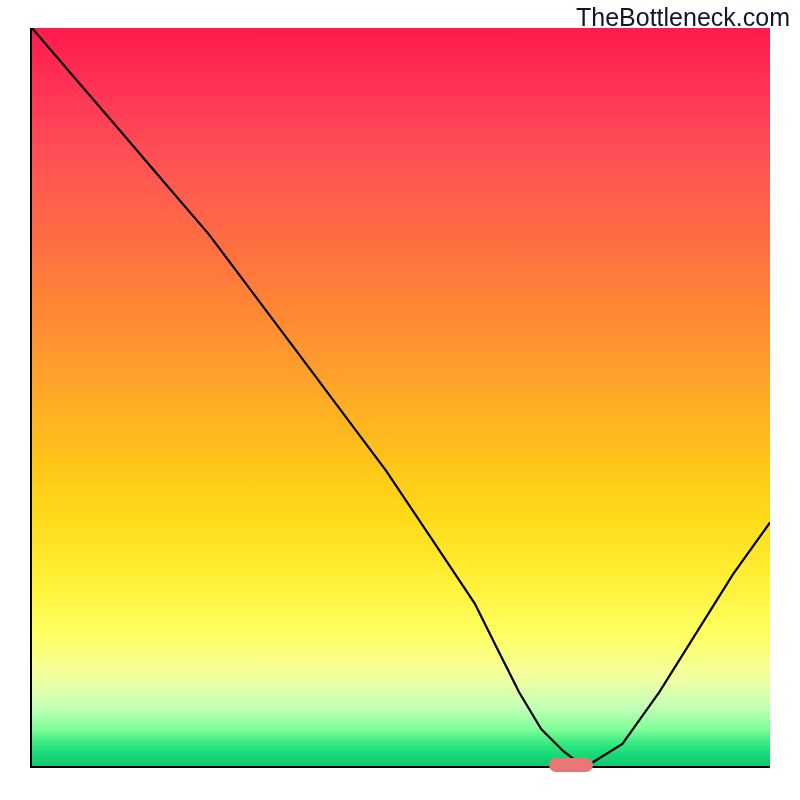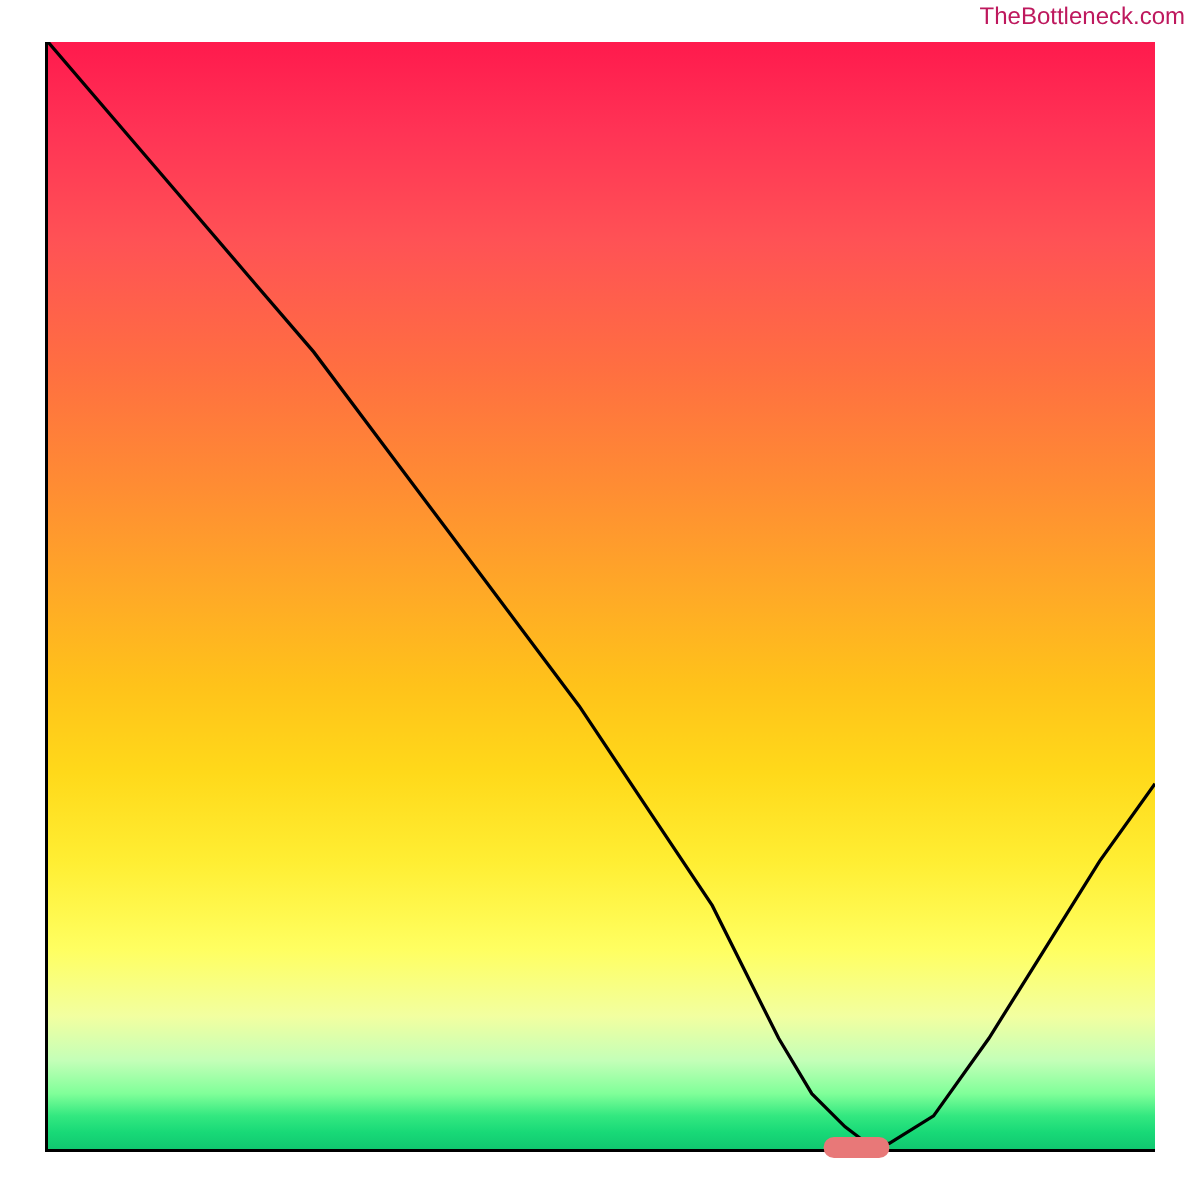--- a/index.html
+++ b/index.html
@@ -8,22 +8,22 @@
     background: #ffffff;
     width: 800px;
     height: 800px;
     position: relative;
     font-family: Arial, sans-serif;
   }
   .watermark {
     position: absolute;
     top: 3px;
     right: 10px;
-    color: #be185d;
-    font-size: 16px;
+    color: #0f172a;
+    font-size: 25px;
     font-weight: 500;
     z-index: 10;
   }
   .chart-container {
     position: absolute;
     top: 28px;
     left: 30px;
     width: 740px;
     height: 740px;
     border: 2px solid #000000;

